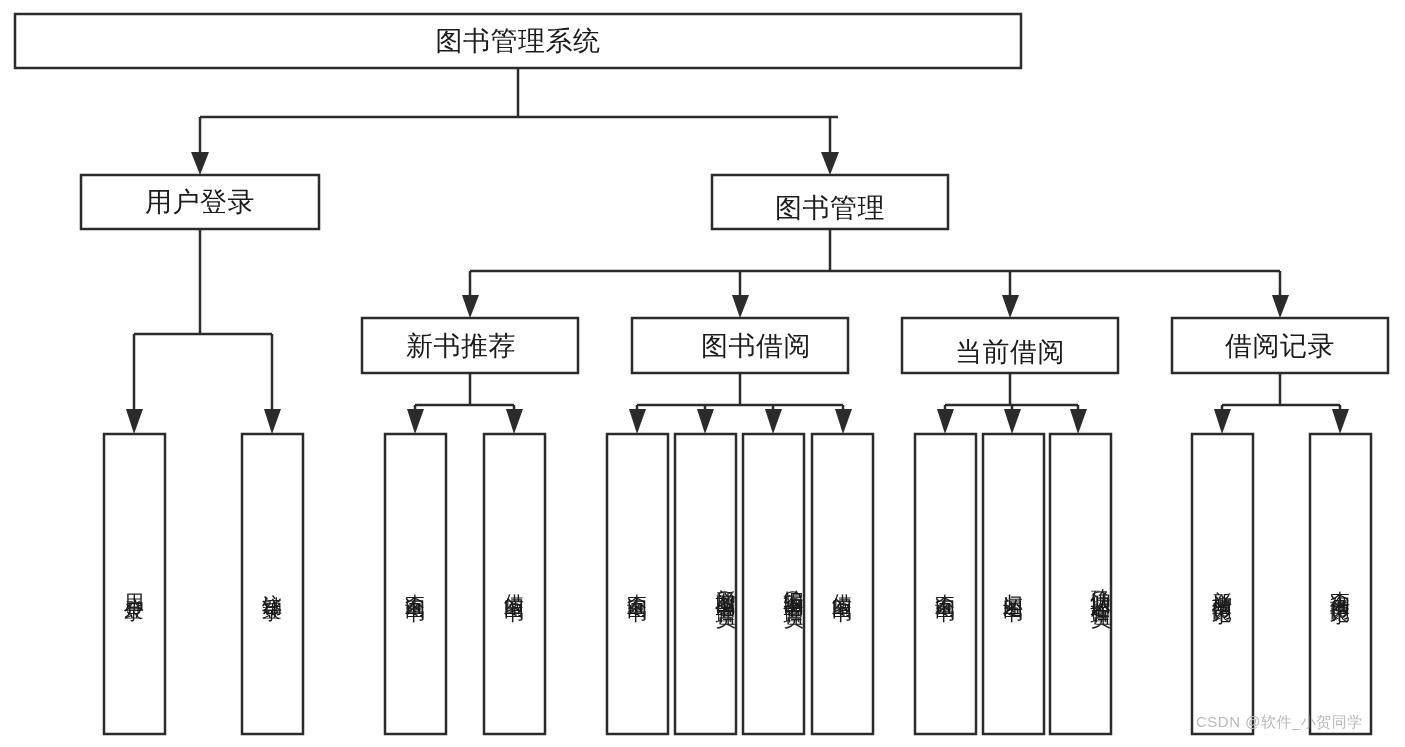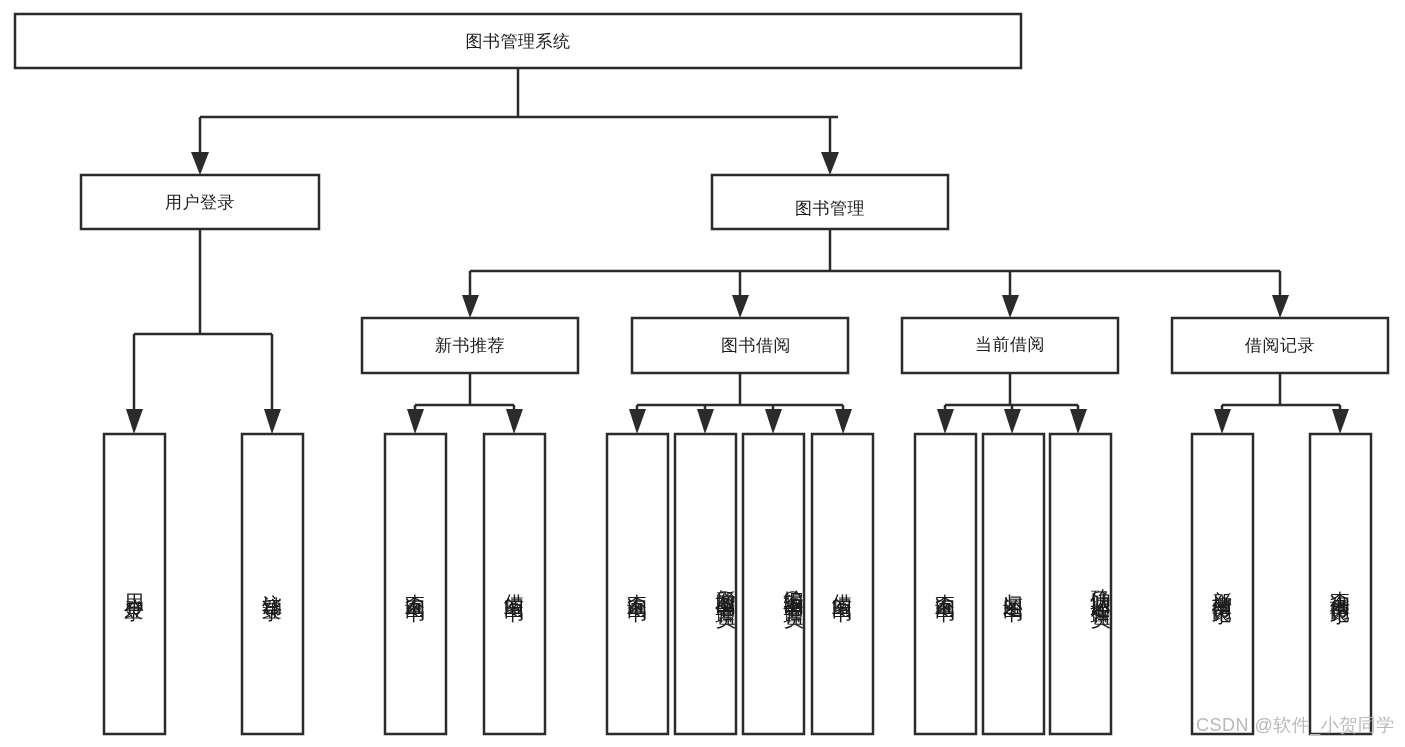--- a/index.html
+++ b/index.html
@@ -38,42 +38,42 @@
   }
   .arrow-head {
     fill: #2b2b2b;
     stroke: none;
   }
   .node-label-h {
     position: absolute;
     display: flex;
     align-items: center;
     justify-content: center;
-    font-size: 17px;
+    font-size: 27px;
     color: #1b1b1b;
     letter-spacing: 0.5px;
     white-space: nowrap;
     pointer-events: none;
   }
   .node-label-v {
     position: absolute;
     display: flex;
     align-items: center;
     justify-content: center;
     font-size: 20px;
     color: #1b1b1b;
     writing-mode: vertical-rl;
     text-orientation: upright;
     letter-spacing: 3px;
     line-height: 1;
     pointer-events: none;
   }
   .watermark {
     position: absolute;
-    font-size: 18px;
+    font-size: 15px;
     color: #b9b9b9;
     white-space: nowrap;
     letter-spacing: 0.5px;
   }
 </style>
 </head>
 <body>
 
 <div id="diagram-root">
 
@@ -165,23 +165,23 @@
     <path class="edge-line" d="M 1340 405 L 1340 412"></path>
     <polygon class="arrow-head" points="1214,409 1231,409 1222,434"></polygon>
     <polygon class="arrow-head" points="1332,409 1349,409 1340,434"></polygon>
   </svg>
 
   <div class="node-label-h" style="left:15px; top:14px; width:1006px; height:54px;">图书管理系统</div>
 
   <div class="node-label-h" style="left:81px; top:175px; width:238px; height:54px;">用户登录</div>
   <div class="node-label-h" style="left:712px; top:175px; width:236px; height:66px;">图书管理</div>
 
-  <div class="node-label-h" style="left:362px; top:318px; width:216px; height:55px;border-radius:7px;">新书推荐</div>
+  <div class="node-label-h" style="left:353px; top:318px; width:216px; height:55px;border-radius:7px;">新书推荐</div>
   <div class="node-label-h" style="left:632px; top:318px; width:248px; height:55px;">图书借阅</div>
-  <div class="node-label-h" style="left:902px; top:326px; width:216px; height:37px;">当前借阅</div>
+  <div class="node-label-h" style="left:902px; top:333px; width:216px; height:37px;">当前借阅</div>
   <div class="node-label-h" style="left:1172px; top:318px; width:216px; height:55px;">借阅记录</div>
 
   <div class="node-label-v" style="left:104px; top:434px; width:61px; height:300px;">用户登录</div>
   <div class="node-label-v" style="left:242px; top:434px; width:61px; height:300px;">注销登录</div>
 
   <div class="node-label-v" style="left:385px; top:434px; width:61px; height:300px;">查询图书</div>
   <div class="node-label-v" style="left:484px; top:434px; width:61px; height:300px;">借阅图书</div>
 
   <div class="node-label-v" style="left:607px; top:434px; width:61px; height:300px;">查询图书</div>
   <div class="node-label-v" style="left:675px; top:434px; width:61px; height:300px; align-items:flex-start; padding-top:4px; box-sizing:border-box;">新增图书（管理员）</div>

